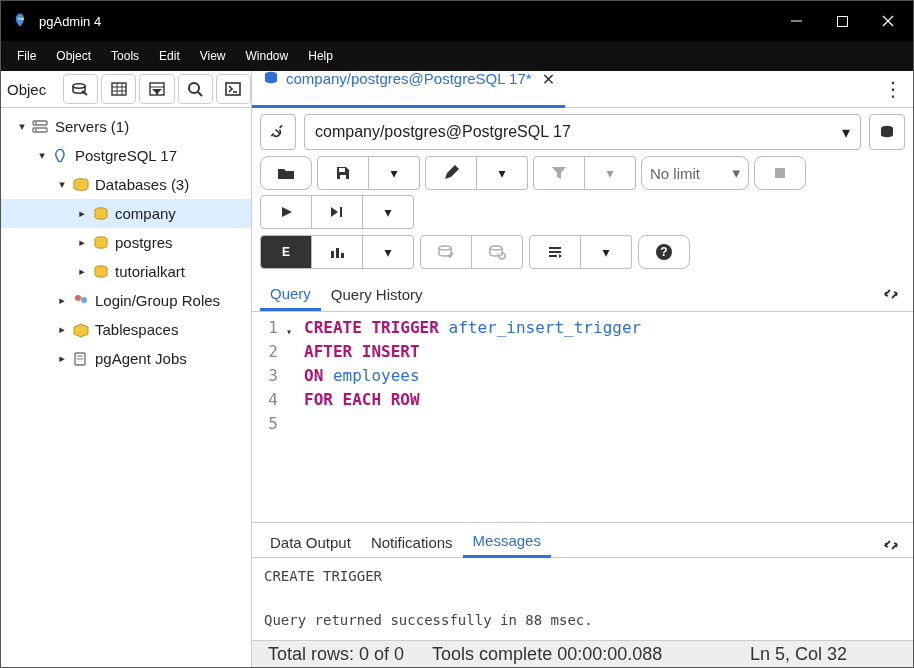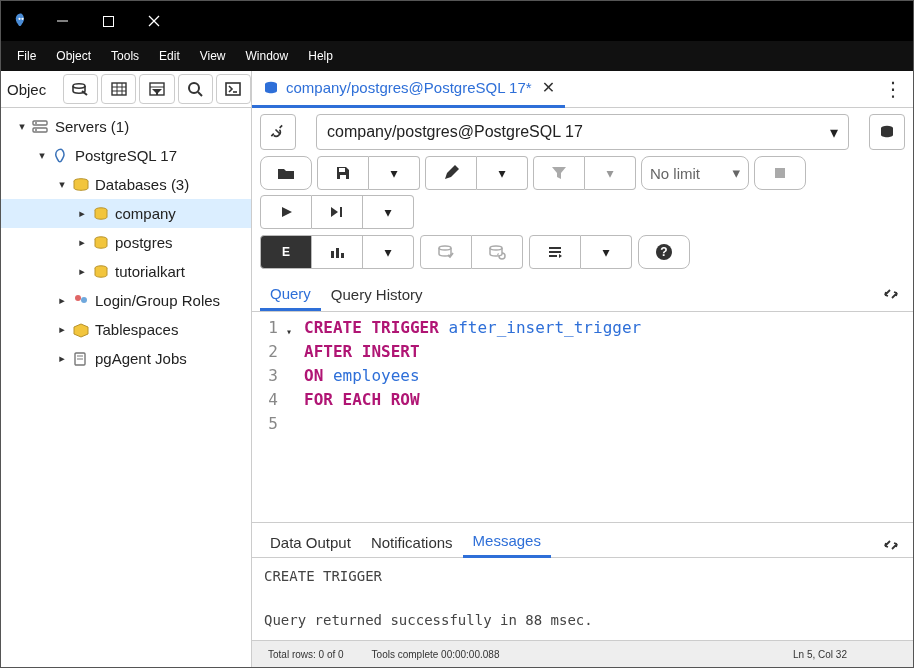--- a/index.html
+++ b/index.html
@@ -17,24 +17,24 @@
   .sb-head .ibtn{width:34px;height:28px;border:1px solid #ccc;border-radius:4px;margin-left:3px;display:flex;align-items:center;justify-content:center;background:#fff}
   .tree{flex:1;padding-top:4px;font-size:15px;overflow:auto}
   .trow{height:29px;display:flex;align-items:center;white-space:nowrap}
   .trow .sp{display:inline-block}
   .trow .ch{width:14px;text-align:center;font-size:11px;color:#333;margin-right:2px}
   .trow .ic{width:20px;height:20px;margin-right:4px;display:flex;align-items:center;justify-content:center}
   .trow.sel{background:#dbeeff}
   .trow .name{padding-right:8px}
   .main{flex:1;display:flex;flex-direction:column;min-width:0}
   .tabbar{height:36px;border-bottom:1px solid #ccc;display:flex;align-items:center;background:#fff}
-  .tabbar .tab{display:flex;align-items:center;height:35px;padding:0 10px;border-bottom:3px solid #2e6fd8;color:#2e6fd8;font-size:15px}
+  .tabbar .tab{display:flex;align-items:flex-start;height:35px;padding:0 10px;border-bottom:3px solid #2e6fd8;color:#2e6fd8;font-size:15px}
   .tabbar .tclose{margin-left:10px;color:#333;font-size:16px}
   .tabbar .kebab{margin-left:auto;margin-right:10px;font-size:20px;color:#333}
-  .conn-row{padding:6px 8px;display:flex;align-items:center;gap:20px}
+  .conn-row{padding:6px 8px;display:flex;align-items:center;gap:8px}
   .conn-btn{width:34px;height:34px;border:1px solid #bbb;border-radius:4px;display:flex;align-items:center;justify-content:center;background:#fff}
   .conn-sel{flex:1;height:34px;border:1px solid #bbb;border-radius:4px;display:flex;align-items:center;padding:0 10px;font-size:16px}
   .conn-sel .dd{margin-left:auto}
   .toolbar{padding:0 8px 6px 8px;display:flex;align-items:center;gap:5px;flex-wrap:wrap}
   .tb-group{display:flex}
   .tb-btn{height:32px;min-width:34px;border:1px solid #bbb;background:#fff;display:flex;align-items:center;justify-content:center;padding:0 8px}
   .tb-group .tb-btn:first-child{border-radius:4px 0 0 4px}
   .tb-group .tb-btn:last-child{border-radius:0 4px 4px 0}
   .tb-group .tb-btn:not(:first-child){border-left:none}
   .tb-single{border-radius:8px}
@@ -49,38 +49,39 @@
   .gutter .gl{height:24px;line-height:24px;padding-right:14px;position:relative}
   .gutter .fold{position:absolute;right:0;top:4px;font-size:10px;color:#333}
   .code{flex:1;padding:4px 0 0 8px}
   .code .cl{height:24px;line-height:24px;white-space:pre}
   .kw{color:#b01574;font-weight:bold}
   .ident{color:#2e6fd8}
   .func{color:#7a4a00}
   .punc{color:#333}
   .out-tabs{height:34px;display:flex;align-items:flex-end;border-bottom:1px solid #ccc;padding:0 8px}
   .out-body{flex:1;padding:10px 12px;font-family:Consolas,monospace;font-size:14px;color:#444;overflow:auto}
-  .status{height:26px;background:#eee;border-top:1px solid #ccc;display:flex;align-items:center;padding:0 16px;font-size:10px;color:#333}
+  .status{height:26px;background:#eee;border-top:1px solid #ccc;display:flex;align-items:center;padding:0 16px;font-size:18px;color:#333}
   .status .s2{margin-left:28px}
   .status .s3{margin-left:auto;margin-right:50px}
   svg{display:block}
 </style>
 </head>
 <body>
 
 <div class="window">
 
   <div class="titlebar">
     <span class="logo">
       <svg width="18" height="18" viewBox="0 0 24 24">
           <path fill="#4a8cd6" d="M12 2C8 2 5 5 5 9c0 3 2 6 4 9 1 1 2 1 3 0 2-3 4-6 4-9 0-4-3-7-4-7z"></path>
           <circle cx="10" cy="9" r="1.5" fill="#fff"></circle>
           <circle cx="14" cy="9" r="1.5" fill="#fff"></circle>
         </svg>
     </span>
+    <span class="title">pgAdmin 4</span>
     <div class="winbtn">
         <svg width="11" height="11">
           <line x1="0" y1="5" x2="11" y2="5" stroke="#fff" stroke-width="1"></line>
         </svg>
       </div>
     <div class="winbtn">
         <svg width="11" height="11">
           <rect x="0.5" y="0.5" width="10" height="10" fill="none" stroke="#fff" stroke-width="1"></rect>
         </svg>
       </div>

